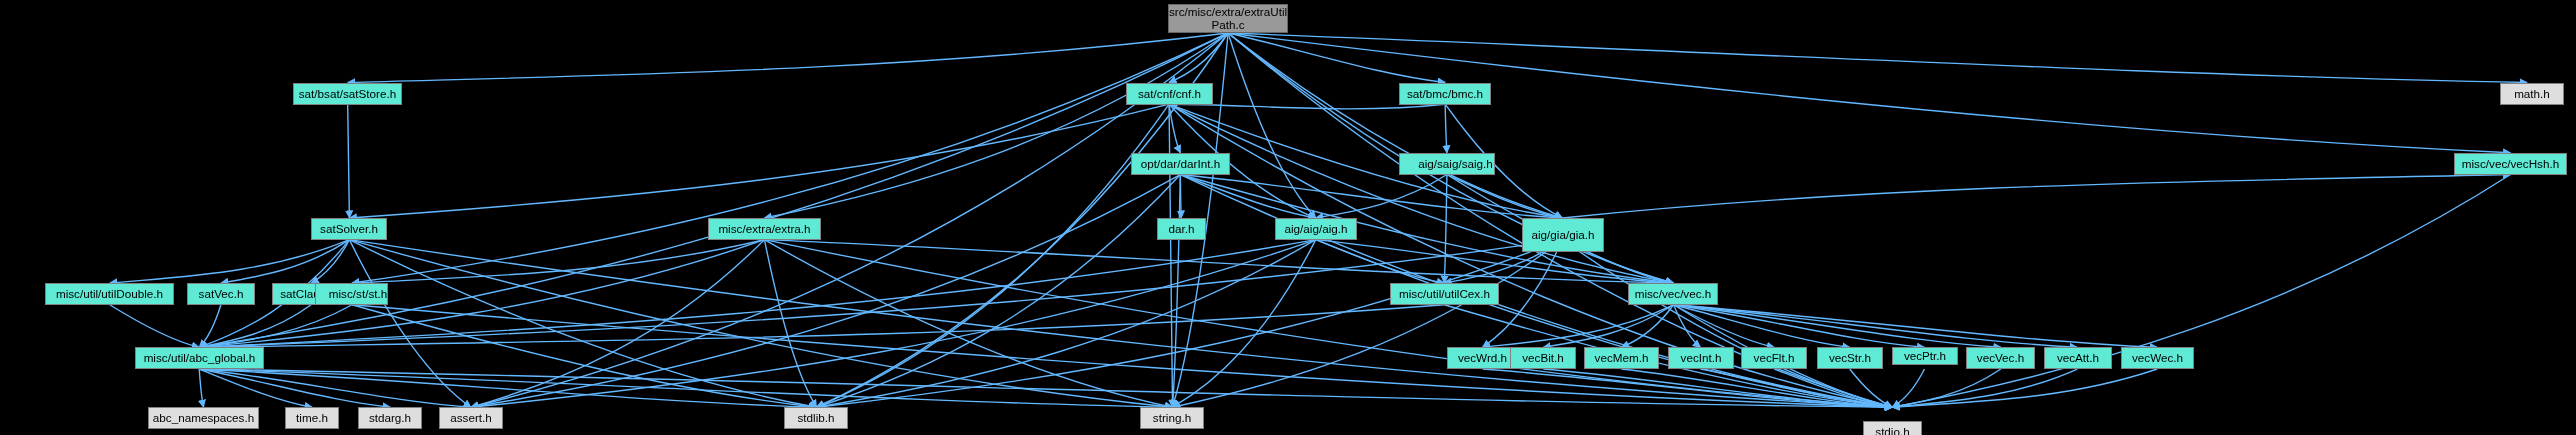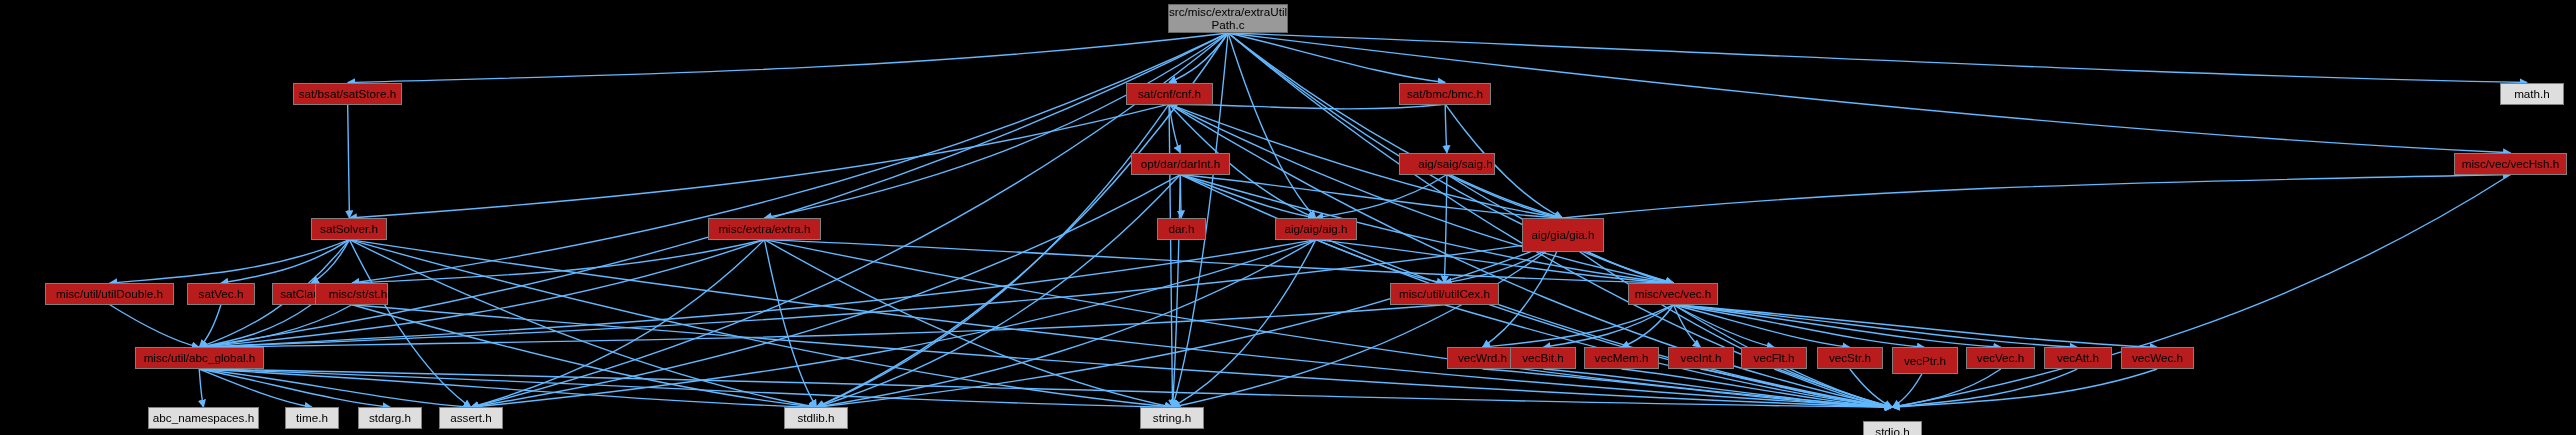--- a/index.html
+++ b/index.html
@@ -1,20 +1,20 @@
 <!DOCTYPE html>
 <html style="font-size:14px"><head>
 <meta charset="utf-8">
 <style>
   html,body{margin:0;padding:0;background:#000;}
   #graph{position:relative;width:2576px;height:435px;background:#000;overflow:hidden;
          font-family:"Liberation Sans","DejaVu Sans",sans-serif;}
   #edges{position:absolute;left:0;top:0;width:2576px;height:435px;}
   .node{position:absolute;box-sizing:border-box;border:0.9px solid #808080;
-        background:#b91c1c;color:#000000;font-size:11.7px;line-height:1.15;
+        background:#5eead4;color:#000000;font-size:11.7px;line-height:1.15;
         display:flex;align-items:center;justify-content:center;text-align:center;
         white-space:nowrap;z-index:5;}
   .node.sys{background:#dedede;}
   .node.root{background:#999999;border-color:#666;}
 </style>
 </head>
 <body>
 
 <div id="graph">
   <svg id="edges" viewBox="0 0 2966 501" xmlns="http://www.w3.org/2000/svg">
@@ -204,21 +204,21 @@
       </div>
       <div class="node" style="left: 1668px; top: 347px; width: 66px; height: 22px;">
         <span>vecInt.h</span>
       </div>
       <div class="node" style="left: 1741px; top: 347px; width: 66px; height: 22px;">
         <span>vecFlt.h</span>
       </div>
       <div class="node" style="left: 1817px; top: 347px; width: 66px; height: 22px;">
         <span>vecStr.h</span>
       </div>
-      <div class="node" style="left: 1892px; top: 347px; width: 66px; height: 27px;">
+      <div class="node" style="left: 1892px; top: 347px; width: 66px; height: 18px;">
         <span>vecPtr.h</span>
       </div>
       <div class="node" style="left: 1966px; top: 347px; width: 69px; height: 22px;">
         <span>vecVec.h</span>
       </div>
       <div class="node" style="left: 2044px; top: 347px; width: 68px; height: 22px;">
         <span>vecAtt.h</span>
       </div>
       <div class="node" style="left: 2121px; top: 347px; width: 73px; height: 22px;">
         <span>vecWec.h</span>

